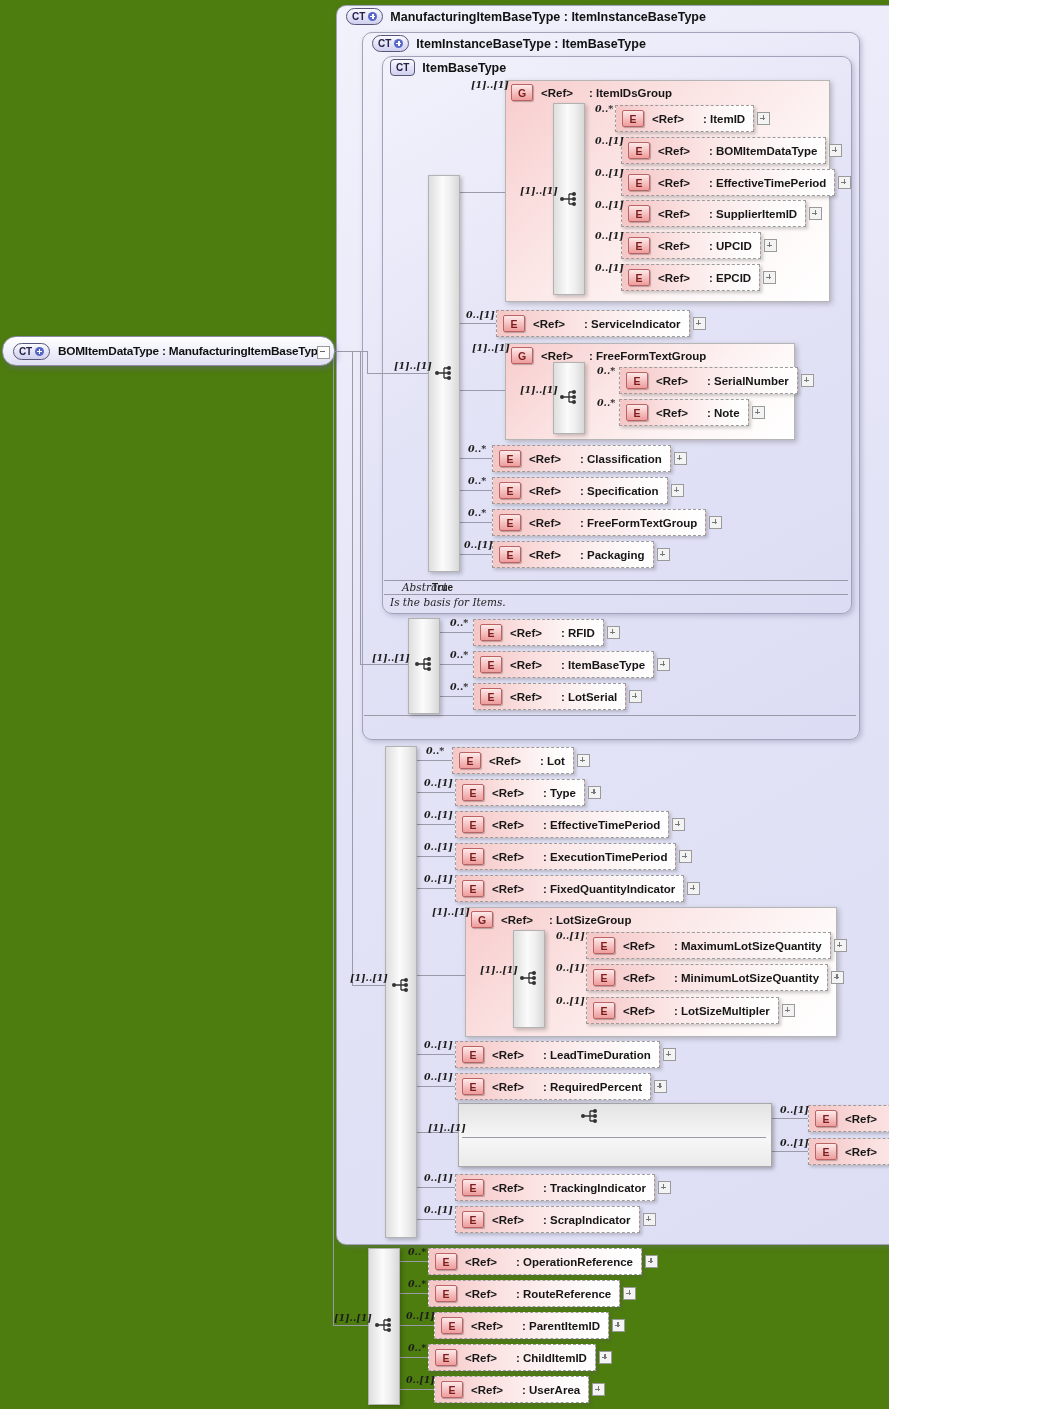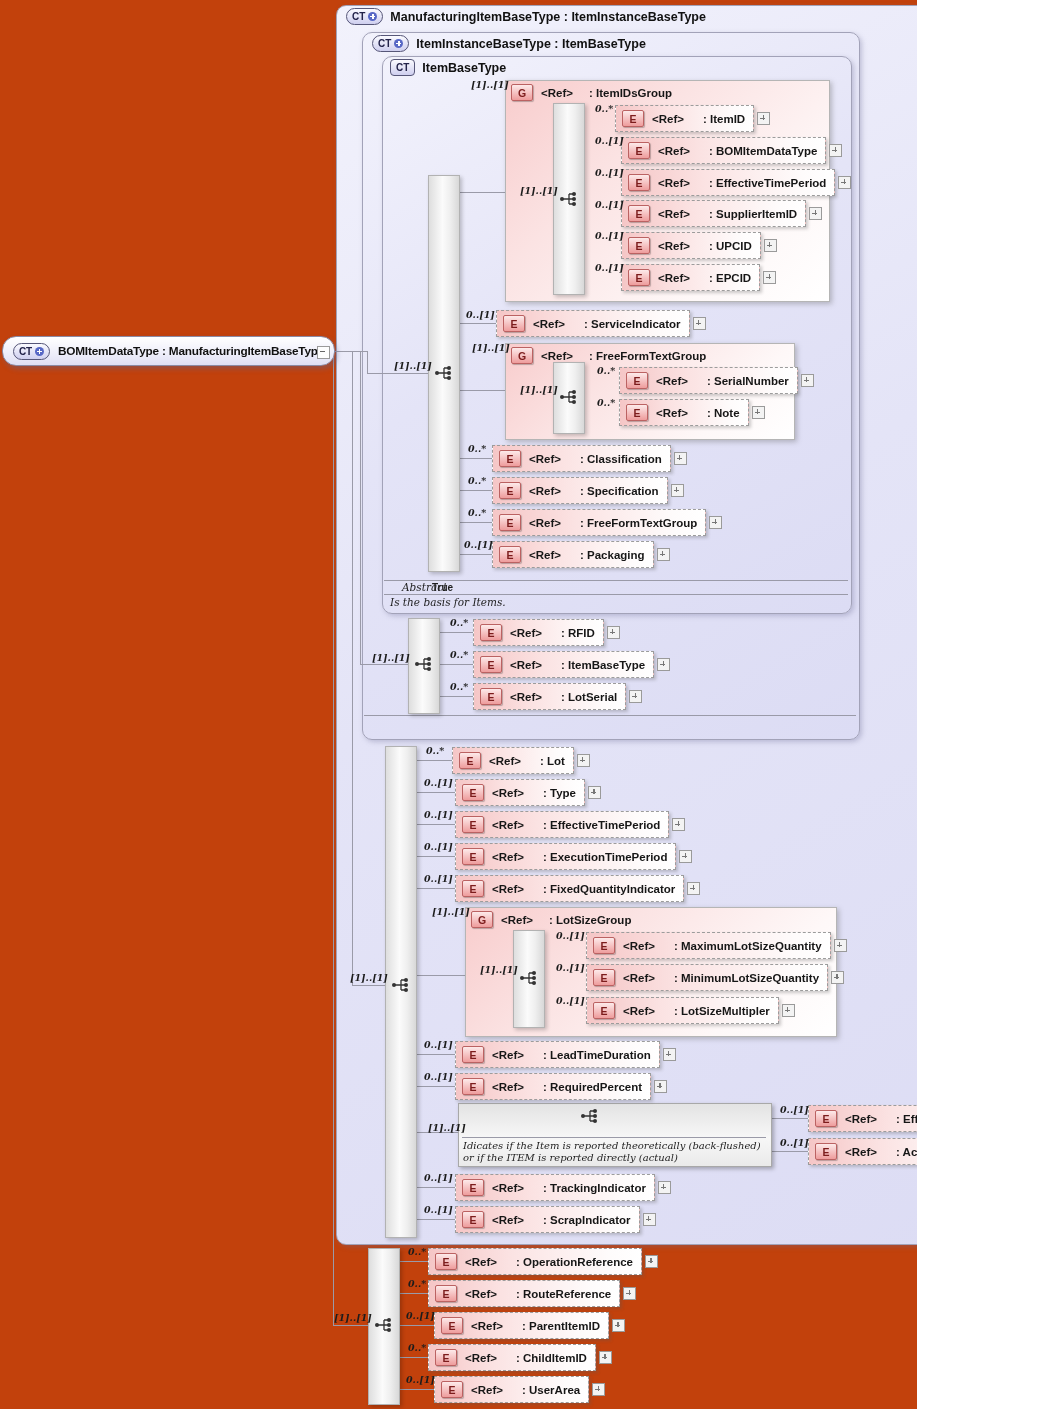--- a/index.html
+++ b/index.html
@@ -1,17 +1,17 @@
 <!DOCTYPE html>
 <html><head>
 <meta charset="utf-8">
 <style>
   html,body{margin:0;padding:0;background:#fff;}
-  #canvas{position:relative;width:889px;height:1409px;background:#c2410c;overflow:hidden;
-          font-family:"Liberation Sans",sans-serif;padding-left:28px;}
+  #canvas{position:relative;width:889px;height:1409px;background:#4d7c0f;overflow:hidden;
+          font-family:"Liberation Sans",sans-serif;}
   
   .tbox{position:absolute;border:1px solid #a2a2b8;border-radius:10px;
         background:linear-gradient(150deg,#f2f2fc 0%,#e4e4f7 45%,#dcdcf4 100%);
         box-shadow:2px 2px 5px rgba(110,110,150,.35);}
   .z1{z-index:1}.z2{z-index:2}.z3{z-index:3}
   .bbheader{position:absolute;display:flex;align-items:center;gap:7px;font-weight:bold;
             font-size:12.5px;color:#111;z-index:7;white-space:nowrap;}
   .ctbadge{display:inline-flex;align-items:center;justify-content:center;gap:3px;height:15px;
            padding:0 5px;border:1.4px solid #565678;border-radius:9px;
            background:linear-gradient(180deg,#fafaff,#cfcfef);font-size:10px;font-weight:bold;color:#23234a;}
@@ -510,21 +510,20 @@
   <div class="grayb" style="left:458px;top:1103px;width:312px;height:62px"></div>
   <span class="card" style="left:428px;top:1122px">[1]..[1]</span>
   <svg class="seqicon" style="left:580px;top:1108px" width="20" height="16" viewBox="0 0 20 16">
       <path d="M3 8h7M10 3v10M10 3h5M10 8h5M10 13h5" stroke="#333" stroke-width="1.3" fill="none"></path>
       <circle cx="3" cy="8" r="2" fill="#333"></circle>
       <circle cx="15" cy="3" r="2" fill="#333"></circle>
       <circle cx="15" cy="8" r="2" fill="#333"></circle>
       <circle cx="15" cy="13" r="2" fill="#333"></circle>
     </svg>
   <div class="rule" style="left:462px;top:1137px;width:304px"></div>
-  <div class="note" style="left:463px;top:1140px;width:300px;line-height:11.5px;font-size:10px">Idicates if the Item is reported theoretically (back-flushed) or if the ITEM is reported directly (actual)</div>
   <i class="ln h" style="left:770px;top:1118px;width:38px"></i>
   <i class="ln h" style="left:770px;top:1151px;width:38px"></i>
 
   <span class="card" style="left:780px;top:1104px">0..[1]</span>
   <div class="elw" style="left:808px;top:1105px">
       <div class="ebox">
         <span class="bdg">E</span>
         <span class="ref">&lt;Ref&gt;</span>
         <span class="enm">: EffectiveTimePeriod</span>
       </div>

